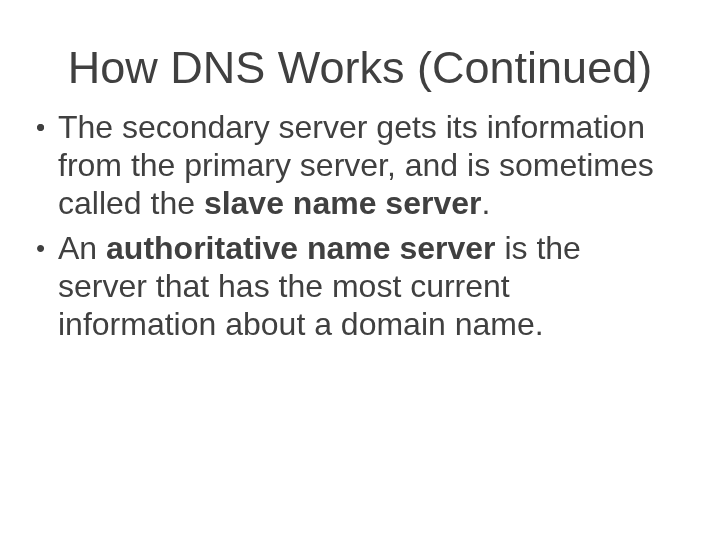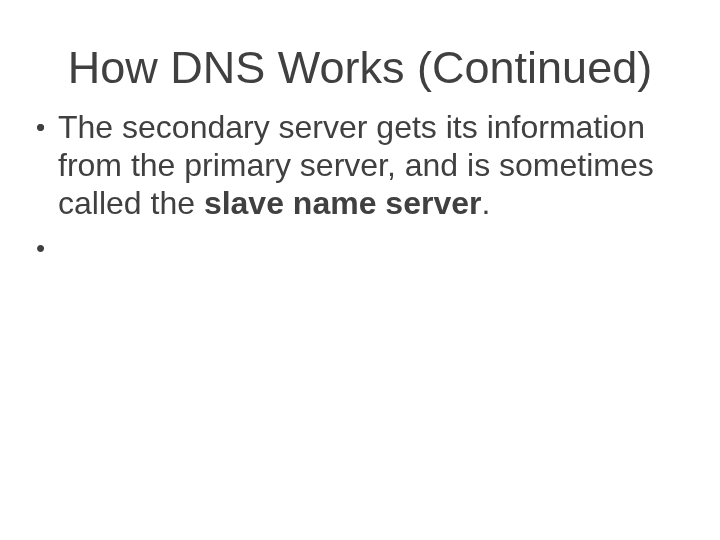--- a/index.html
+++ b/index.html
@@ -51,15 +51,15 @@
   }
 </style>
 </head>
 <body>
 
 <div class="slide">
   <h1 class="slide-title">How DNS Works (Continued)</h1>
   <ul class="bullets">
       <li class="bullet-item"><span class="bullet-marker">•</span></li>
       <li class="bullet-item"><span class="bullet-marker">•</span><span class="bullet-text">The secondary server gets its information from the primary server, and is sometimes called the <b>slave name server</b>.</span></li>
-      <li class="bullet-item"><span class="bullet-marker">•</span></li>
+      <li class="bullet-item"><span class="bullet-marker">•</span><span class="bullet-text">An <b>authoritative name server</b> is the server that has the most current information about a domain name.</span></li>
     </ul>
 </div>
 
 </body></html>

